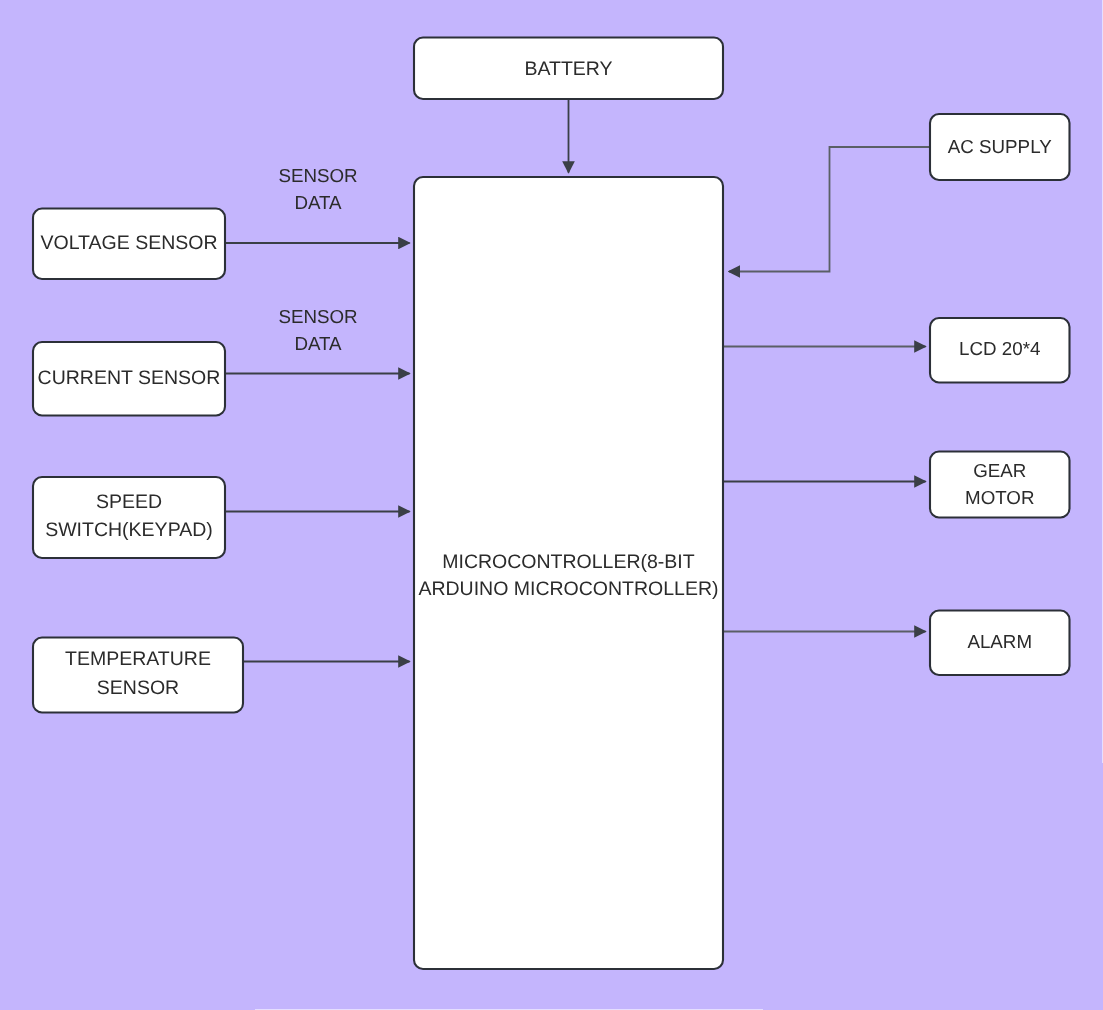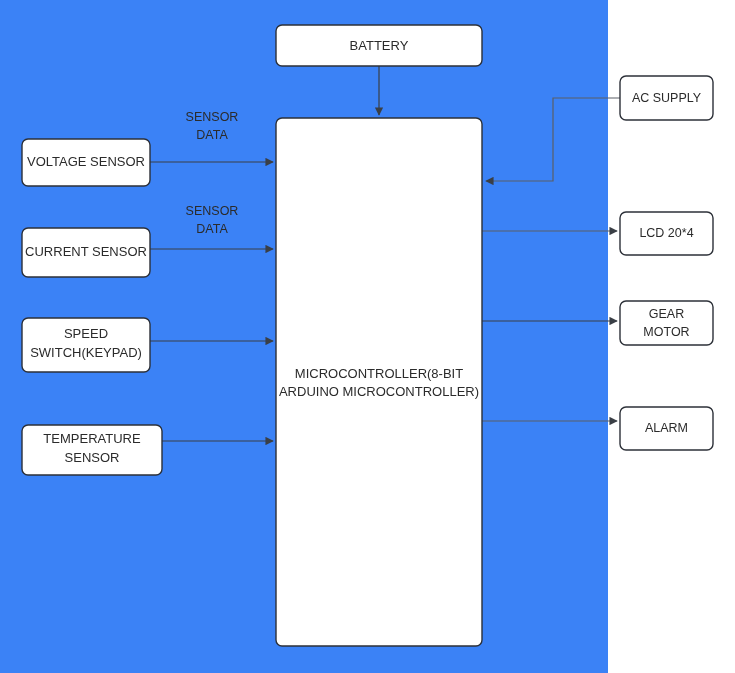--- a/index.html
+++ b/index.html
@@ -8,23 +8,23 @@
     background: #ffffff;
   }
   body {
     width: 735px;
     height: 673px;
     font-family: "Liberation Sans", sans-serif;
     overflow: hidden;
   }
   #diagram-root {
     position: relative;
-    width: 608px;
+    width: 735px;
     height: 673px;
-    background: #3b82f6;
+    background: #c4b5fd;
   }
   svg.diagram {
     display: block;
     width: 735px;
     height: 673px;
   }
   .node-box {
     fill: #ffffff;
     stroke: #2c3038;
     stroke-width: 1.4;

